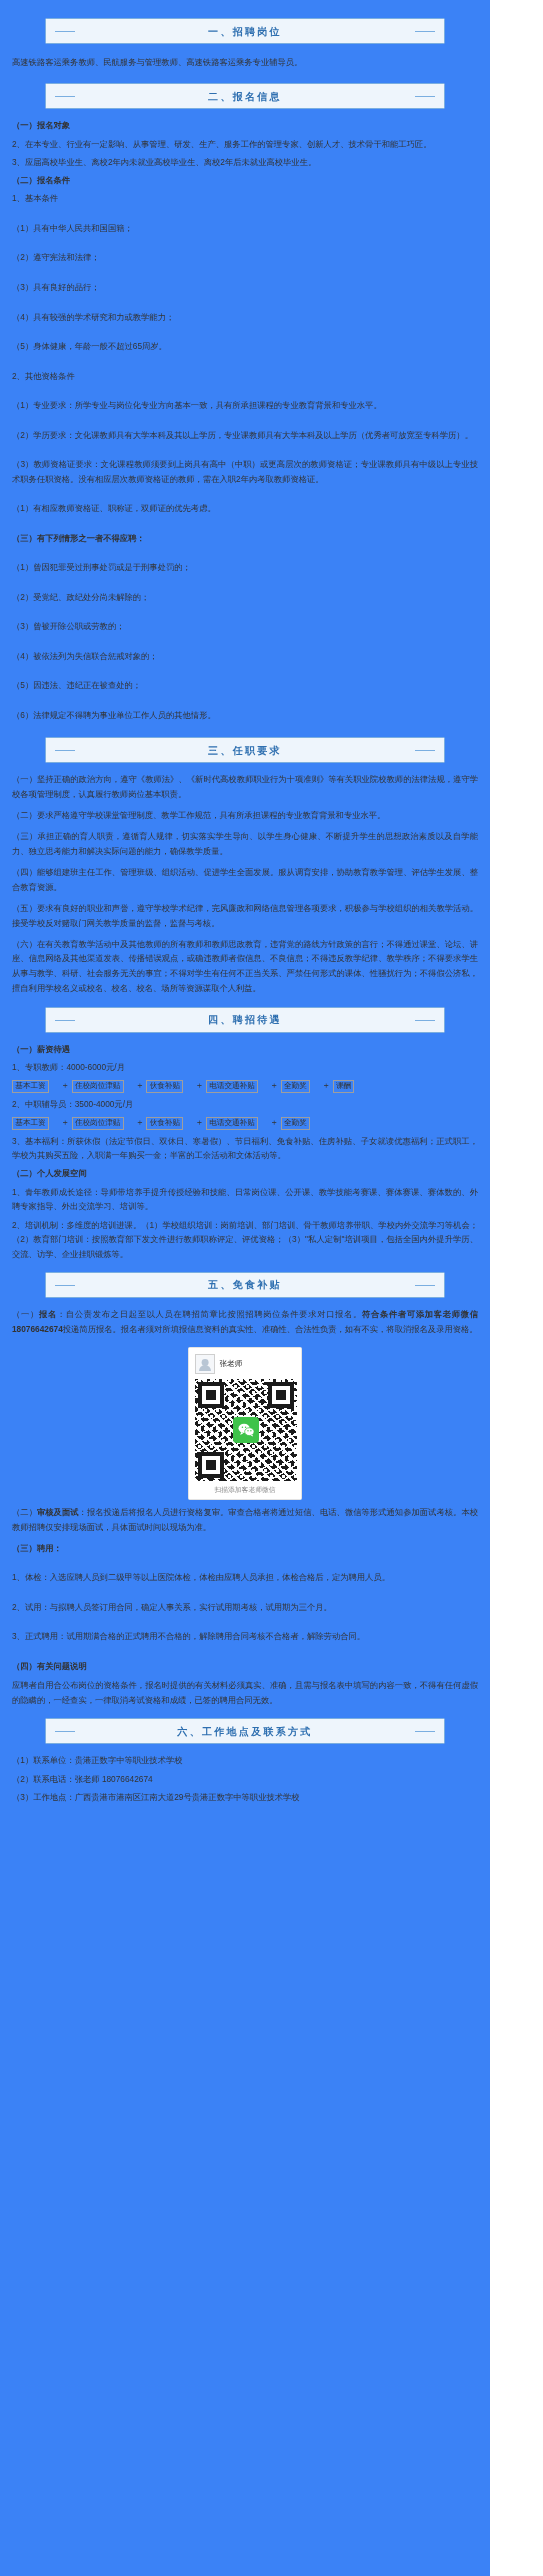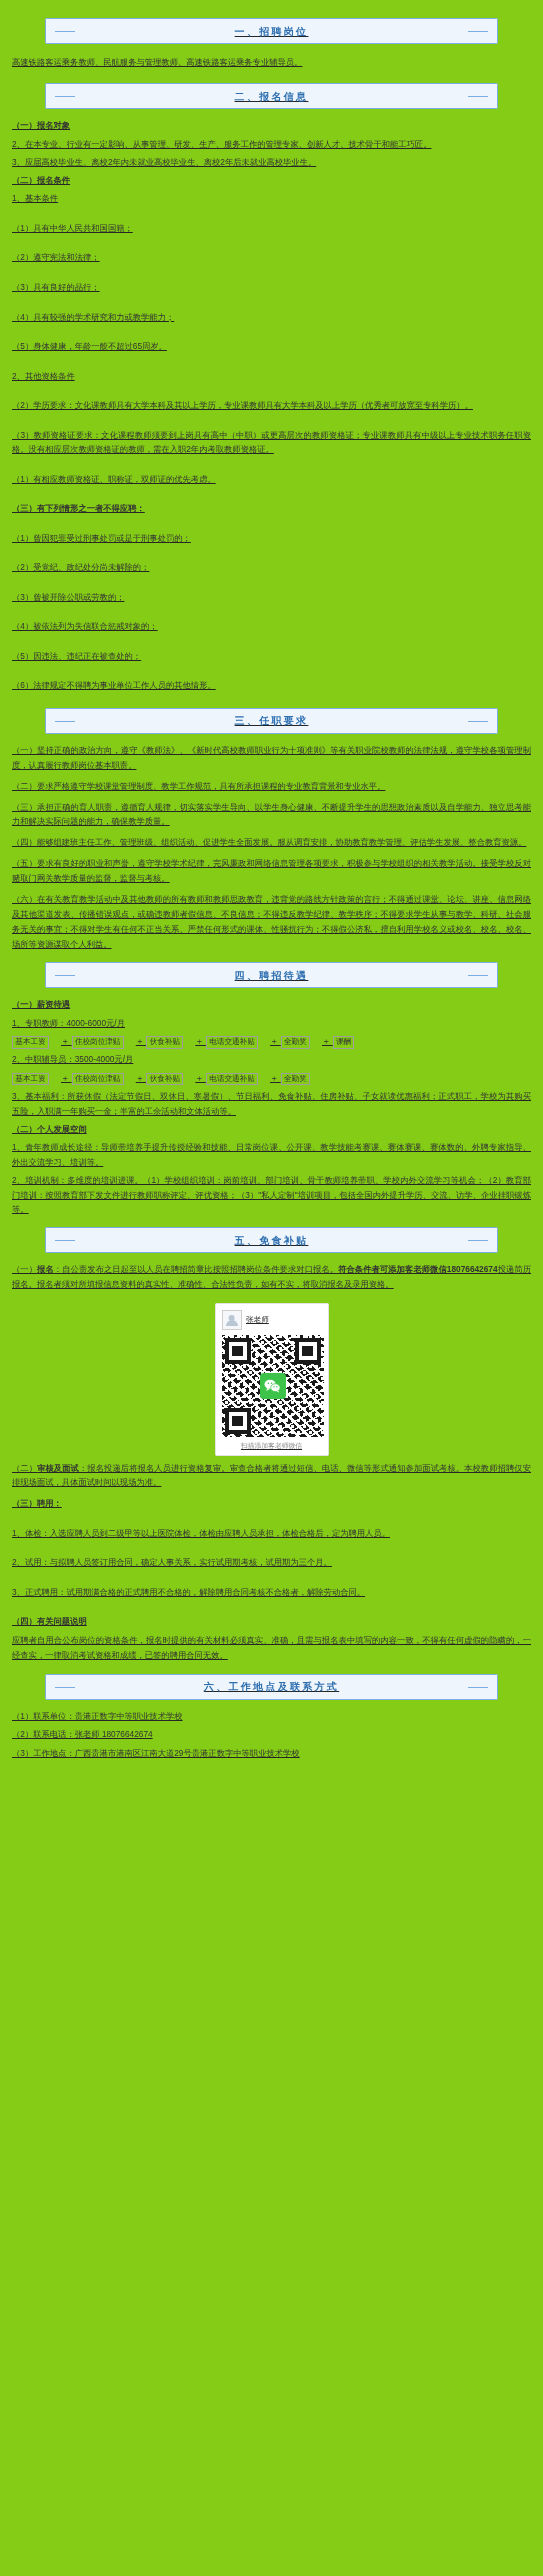--- a/index.html
+++ b/index.html
@@ -6,25 +6,24 @@
   html, body {
     margin: 0; padding: 0;
     background: #ffffff;
   }
   body {
     width: 543px;
     font-family: "Liberation Sans", "DejaVu Sans", sans-serif;
     color: #262626;
   }
   .page {
-    width: 543px;
+    width: 490px;
     min-height: 2576px;
-    background: #84cc16;
+    background: #3b82f6;
     padding: 7.6px 0 15px 0;
-    text-decoration: underline;
   }
   
   .banner {
     margin: 10.6px 45px 9px 45px;
     border: 0.8px solid #7aaee0;
     border-radius: 1.5px;
     background: #eef5fc;
     text-align: center;
     padding: 4.5px 3px;
     position: relative;
@@ -202,20 +201,21 @@
     <p class="para">2、在本专业、行业有一定影响、从事管理、研发、生产、服务工作的管理专家、创新人才、技术骨干和能工巧匠。</p>
     <p class="para">3、应届高校毕业生、离校2年内未就业高校毕业生、离校2年后未就业高校毕业生。</p>
     <p class="para bold">（二）报名条件</p>
     <p class="para">1、基本条件</p>
     <p class="sub">（1）具有中华人民共和国国籍；</p>
     <p class="sub">（2）遵守宪法和法律；</p>
     <p class="sub">（3）具有良好的品行；</p>
     <p class="sub">（4）具有较强的学术研究和力或教学能力；</p>
     <p class="sub">（5）身体健康，年龄一般不超过65周岁。</p>
     <p class="para">2、其他资格条件</p>
+    <p class="sub">（1）专业要求：所学专业与岗位化专业方向基本一致，具有所承担课程的专业教育背景和专业水平。</p>
     <p class="sub">（2）学历要求：文化课教师具有大学本科及其以上学历，专业课教师具有大学本科及以上学历（优秀者可放宽至专科学历）。</p>
     <p class="sub">（3）教师资格证要求：文化课程教师须要到上岗具有高中（中职）或更高层次的教师资格证；专业课教师具有中级以上专业技术职务任职资格。没有相应层次教师资格证的教师，需在入职2年内考取教师资格证。</p>
     <p class="sub">（1）有相应教师资格证、职称证，双师证的优先考虑。</p>
     <p class="para bold">（三）有下列情形之一者不得应聘：</p>
     <p class="sub">（1）曾因犯罪受过刑事处罚或是于刑事处罚的；</p>
     <p class="sub">（2）受党纪、政纪处分尚未解除的；</p>
     <p class="sub">（3）曾被开除公职或劳教的；</p>
     <p class="sub">（4）被依法列为失信联合惩戒对象的；</p>
     <p class="sub">（5）因违法、违纪正在被查处的；</p>
     <p class="sub">（6）法律规定不得聘为事业单位工作人员的其他情形。</p>

